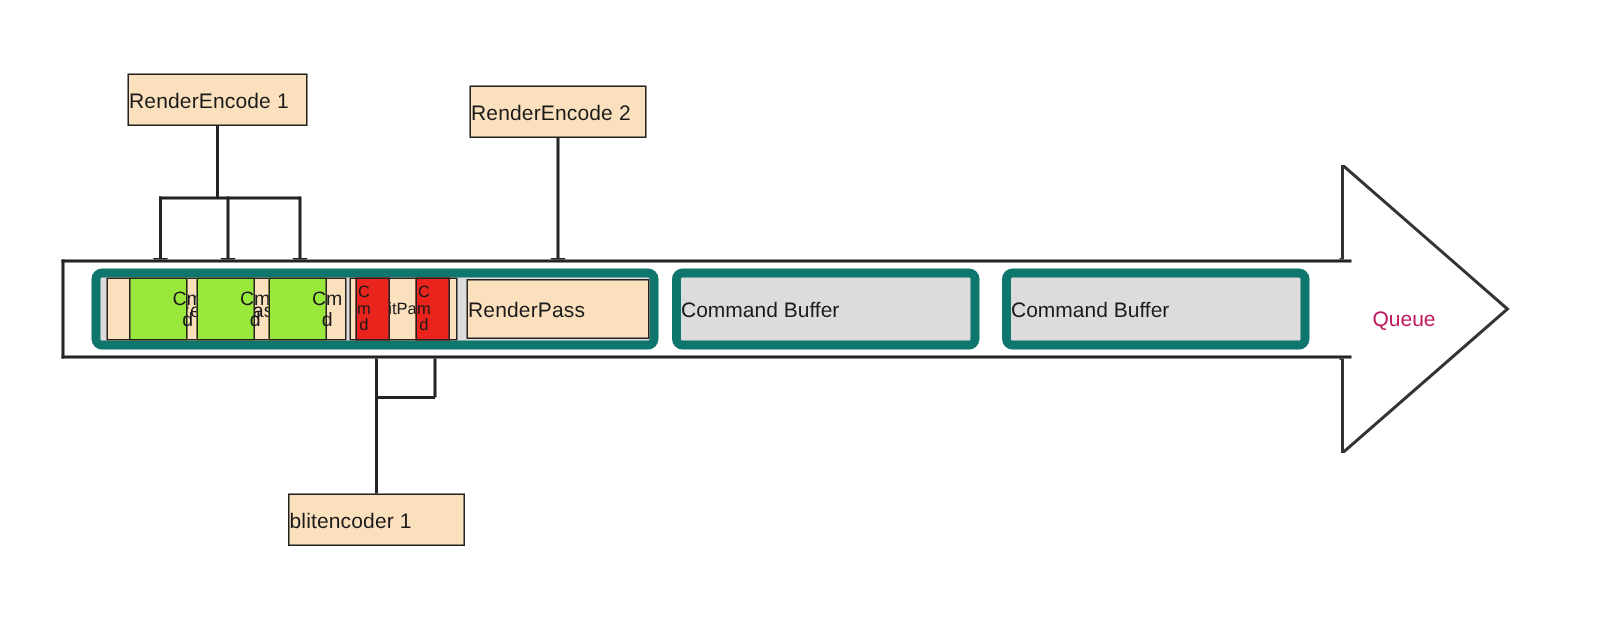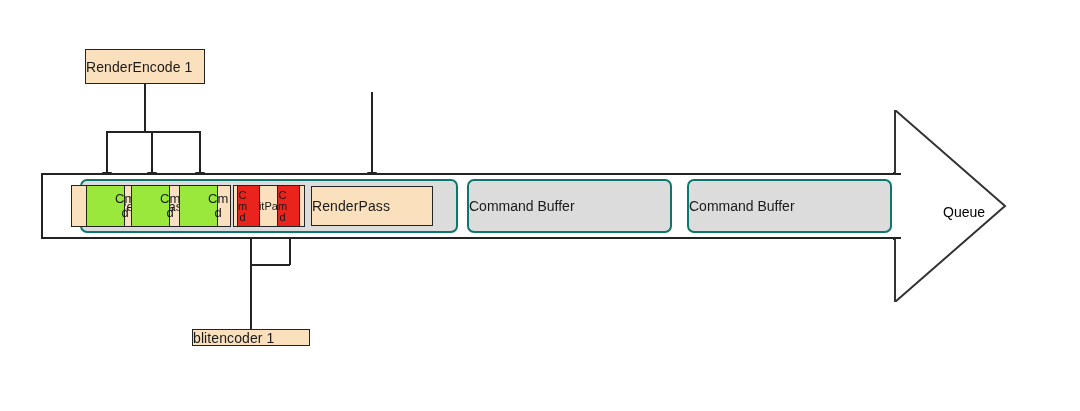--- a/index.html
+++ b/index.html
@@ -41,24 +41,23 @@
   
   .pipe-outer {
     background: #ffffff;
     border: 2px solid #232323;
     border-right: none;
   }
 
   
   .cmdbuf {
     background: #dcdcdc;
-    border: 2px solid #0f766e;
+    border: 6px solid #0f766e;
     border-radius: 7px;
     font-size: 14px;
-    margin-left: 19px;
   }
 
   
   .cmd-green {
     background: #9ae83c;
     border: 1.4px solid #232323;
     font-size: 13px;
     line-height: 1.05;
     white-space: pre-line;
     padding-left: 28px;
@@ -99,35 +98,37 @@
   .arrow-down { border-top: 9px solid #232323; }
   .arrow-up   { border-bottom: 9px solid #232323; }
 
   
   .queue-wrap {
     position: absolute;
   }
   .queue-label {
     position: absolute;
     font-size: 14px;
-    color: #000000;
-    margin-left: 28px;
+    color: #be185d;
   }
 </style>
 </head>
 <body>
 
 <div id="stage">
 
   <div class="node beige" style="left:85px; top:49px; width:120px; height:35px;">
     <span>RenderEncode 1</span>
   </div>
 
+  <div class="node beige" style="left:313px; top:57px; width:118px; height:35px;">
+    <span>RenderEncode 2</span>
+  </div>
 
-  <div class="node beige" style="left:192px; top:329px; width:118px; height:17px;">
+  <div class="node beige" style="left:192px; top:329px; width:118px; height:35px;">
     <span>blitencoder 1</span>
   </div>
 
   <div class="line-v" style="left:144px; top:84px; height:48px;"></div>
 
   <div class="line-h" style="left:106px; top:131px; width:94px;"></div>
 
   <div class="line-v" style="left:106px; top:131px; height:43px;"></div>
   <div class="arrowhead arrow-down" style="left:101.5px; top:172px;"></div>
 

